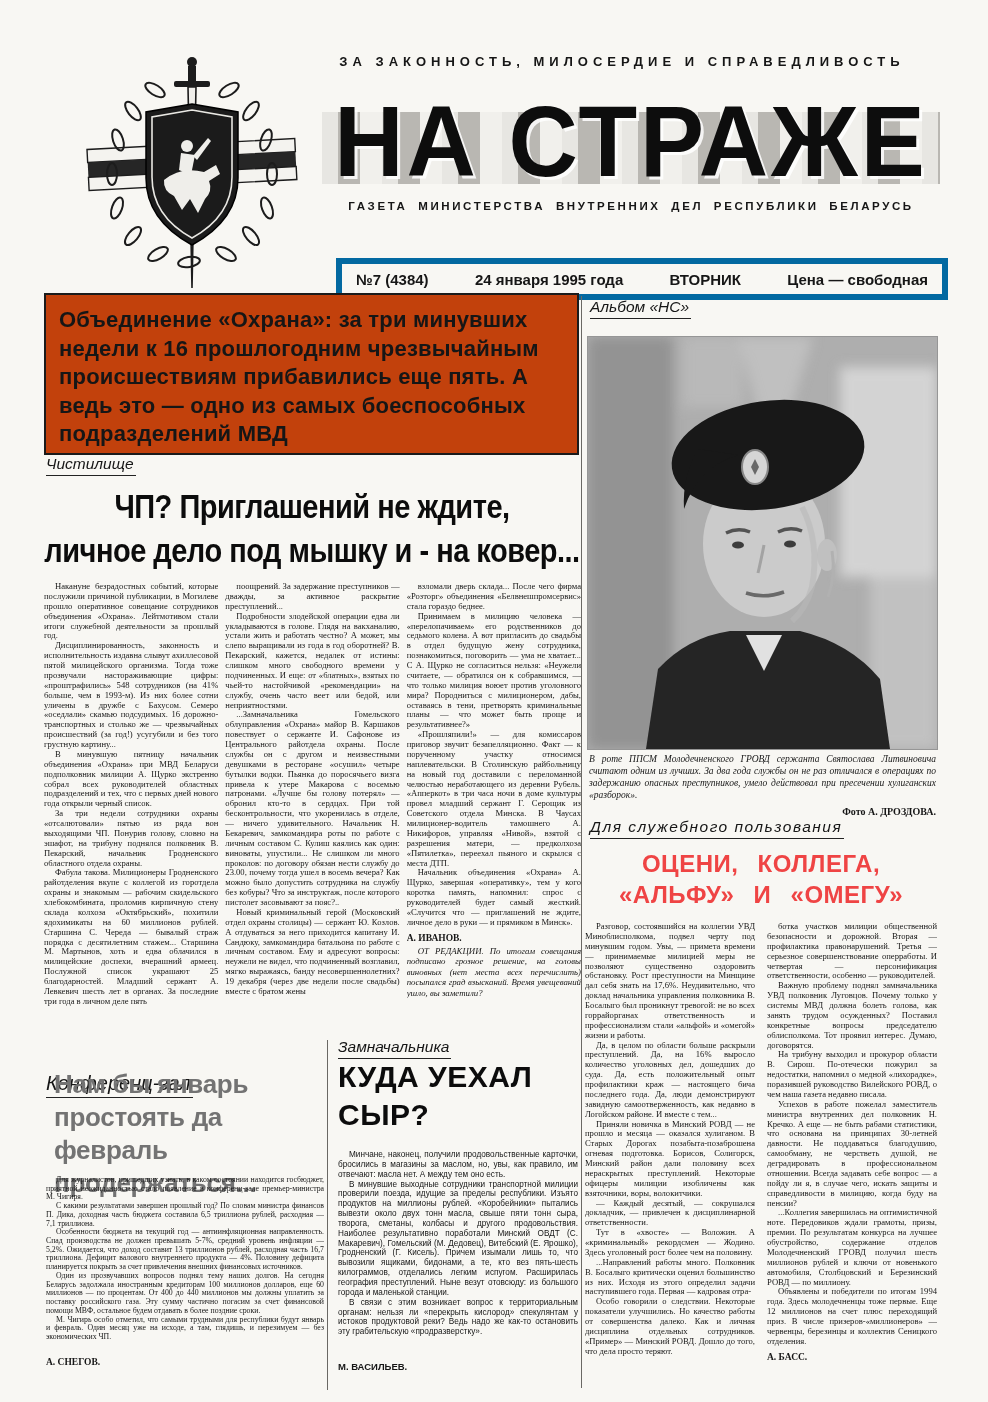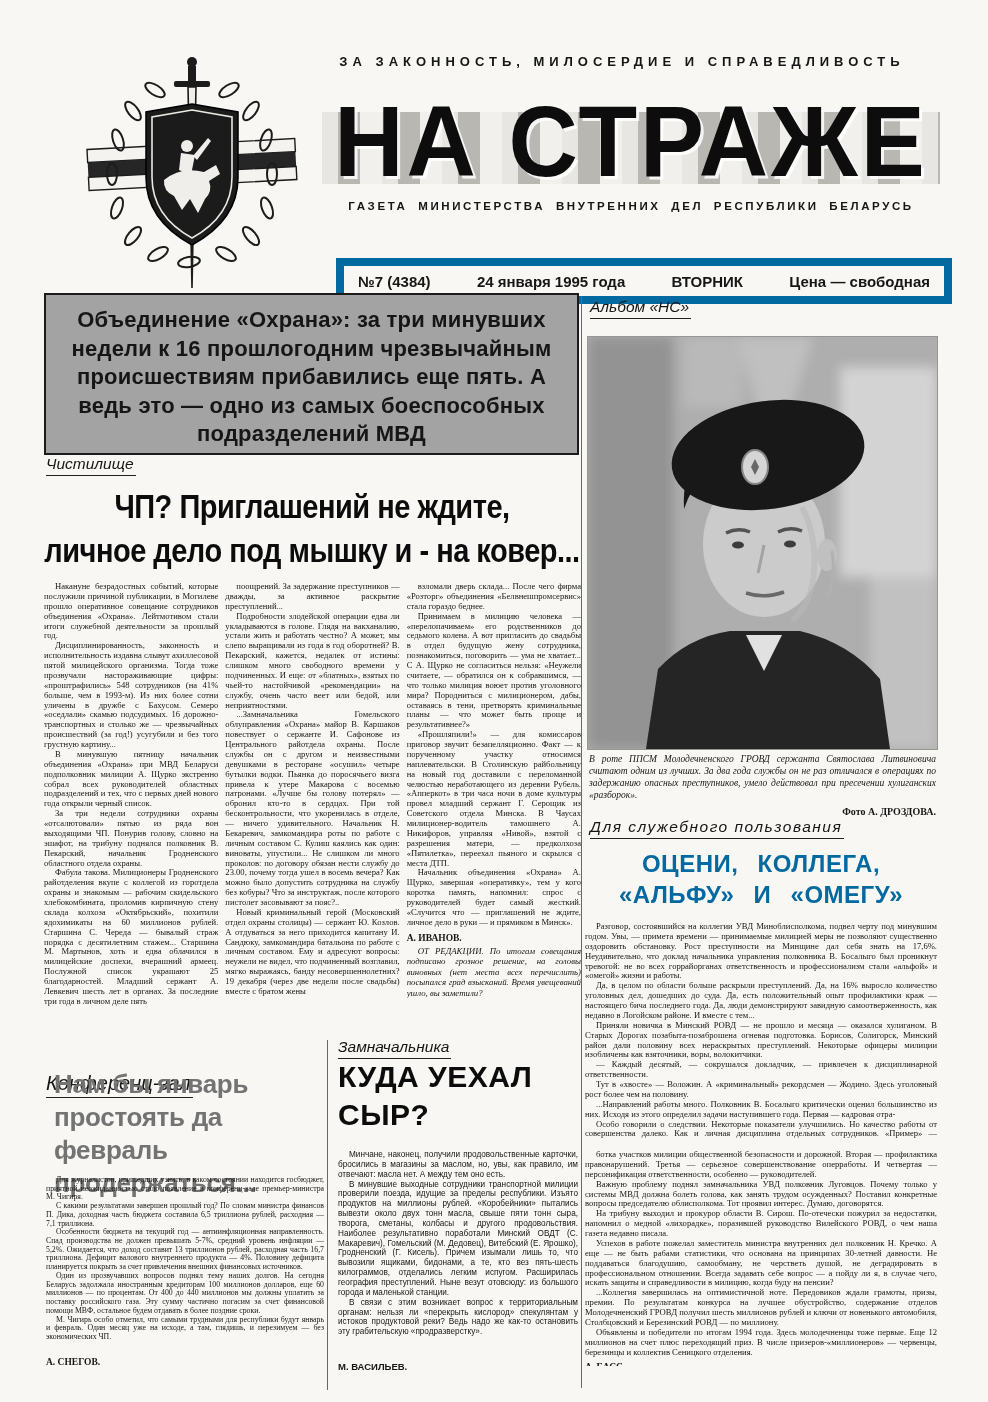--- a/index.html
+++ b/index.html
@@ -11,26 +11,26 @@
            font:bold 13px "Liberation Sans",sans-serif;letter-spacing:5px;white-space:nowrap;}
   #emblem{left:86px;top:48px;}
   #title-wrap{left:322px;top:86px;width:618px;height:112px;}
   #title-band{position:absolute;left:0;top:26px;width:100%;height:72px;
       background:repeating-linear-gradient(90deg,#e7e6e2 0 16px,#b9b7b2 16px 38px,#f1f0ec 38px 60px);}
   #title-text{position:absolute;left:0;top:0;width:100%;text-align:center;
       font:bold 96px/108px "Liberation Sans",sans-serif;letter-spacing:3px;color:#0d0d0d;
       transform:scaleY(1.04);transform-origin:center top;text-shadow:3px 2px 0 rgba(255,255,255,.85);}
   #subtitle{left:322px;top:200px;width:618px;text-align:center;
       font:bold 11.5px "Liberation Sans",sans-serif;letter-spacing:2.6px;word-spacing:5px;white-space:nowrap;}
-  #issue-bar{left:336px;top:258px;width:572px;height:30px;border:8px solid #0369a1;background:#f8f7f3;
+  #issue-bar{left:336px;top:258px;width:572px;height:30px;border:6px solid #0369a1;background:#f8f7f3;
       display:flex;align-items:center;justify-content:space-between;padding:0 14px;
       font:bold 15px "Liberation Sans",sans-serif;}
   
-  #lead-box{left:44px;top:293px;width:505px;height:136px;border:2px solid #1b1b1b;background:#a3a3a3;
-      padding:11px 13px;font:bold 22px/28.5px "Liberation Sans",sans-serif;letter-spacing:.2px;text-align:center;}
+  #lead-box{left:44px;top:293px;width:505px;height:136px;border:2px solid #1b1b1b;background:#c2410c;
+      padding:11px 13px;font:bold 22px/28.5px "Liberation Sans",sans-serif;letter-spacing:.2px;}
   .kicker{display:inline-block;font:italic 15.5px "Liberation Sans",sans-serif;
       border-bottom:1.4px solid #222;padding:0 2px 2px 0;}
   #album-kicker{left:590px;top:298px;}
   #photo-box{left:587px;top:336px;width:349px;height:412px;border:1px solid #9a978f;
       filter:grayscale(1) contrast(.96);}
   #caption-block{left:589px;top:754px;width:347px;}
   #caption-text{font:italic 9.5px/1.26 "Liberation Serif",serif;text-align:justify;}
   #photo-credit{font:bold 10px "Liberation Serif",serif;text-align:right;margin-top:4px;}
   
   .vrule{width:1px;background:#6a6864;}
@@ -42,22 +42,22 @@
       font:bold 29px/38px "Liberation Sans",sans-serif;letter-spacing:-0.5px;
       transform:scaleY(1.16);transform-origin:center top;color:#0c0c0c;}
   #main-cols{left:44px;top:582px;width:537px;height:450px;display:flex;gap:7px;}
   .ncol{flex:1;overflow:hidden;}
   .serifbody p{margin:0;text-indent:11px;text-align:justify;font:8.6px/1.15 "Liberation Serif",serif;}
   .author{font:bold 9.5px "Liberation Serif",serif;text-align:left;margin:5px 2px 3px 0;}
   .editorial{font:italic 8.8px/1.2 "Liberation Serif",serif;text-align:justify;text-indent:11px;margin-top:3px;}
   
   #kicker-sluzh{left:590px;top:818px;letter-spacing:1.5px;}
   #otseni-headline{left:585px;top:848px;width:352px;text-align:center;
-      font:bold 24px/31px "Liberation Sans",sans-serif;word-spacing:12px;letter-spacing:.5px;color:#0369a1;}
-  #otseni-cols{left:585px;top:922px;width:352px;height:444px;display:flex;gap:12px;flex-direction:column;}
+      font:bold 24px/31px "Liberation Sans",sans-serif;word-spacing:12px;letter-spacing:.5px;color:#ef4444;}
+  #otseni-cols{left:585px;top:922px;width:352px;height:444px;display:flex;gap:12px;}
   
   #kicker-konf{left:46px;top:1072px;font-size:20px;}
   #jan-headline{left:54px;top:1068px;width:288px;
       font:bold 26px/33px "Liberation Sans",sans-serif;letter-spacing:-0.3px;color:#737373;}
   #jan-body{left:46px;top:1176px;width:278px;height:178px;overflow:hidden;}
   #jan-body p{margin:0;text-indent:10px;text-align:justify;font:7.8px/1.12 "Liberation Serif",serif;}
   #jan-author{left:46px;top:1352px;width:278px;}
   
   #kicker-prod{left:338px;top:1038px;}
   #syr-headline{left:338px;top:1058px;width:235px;

